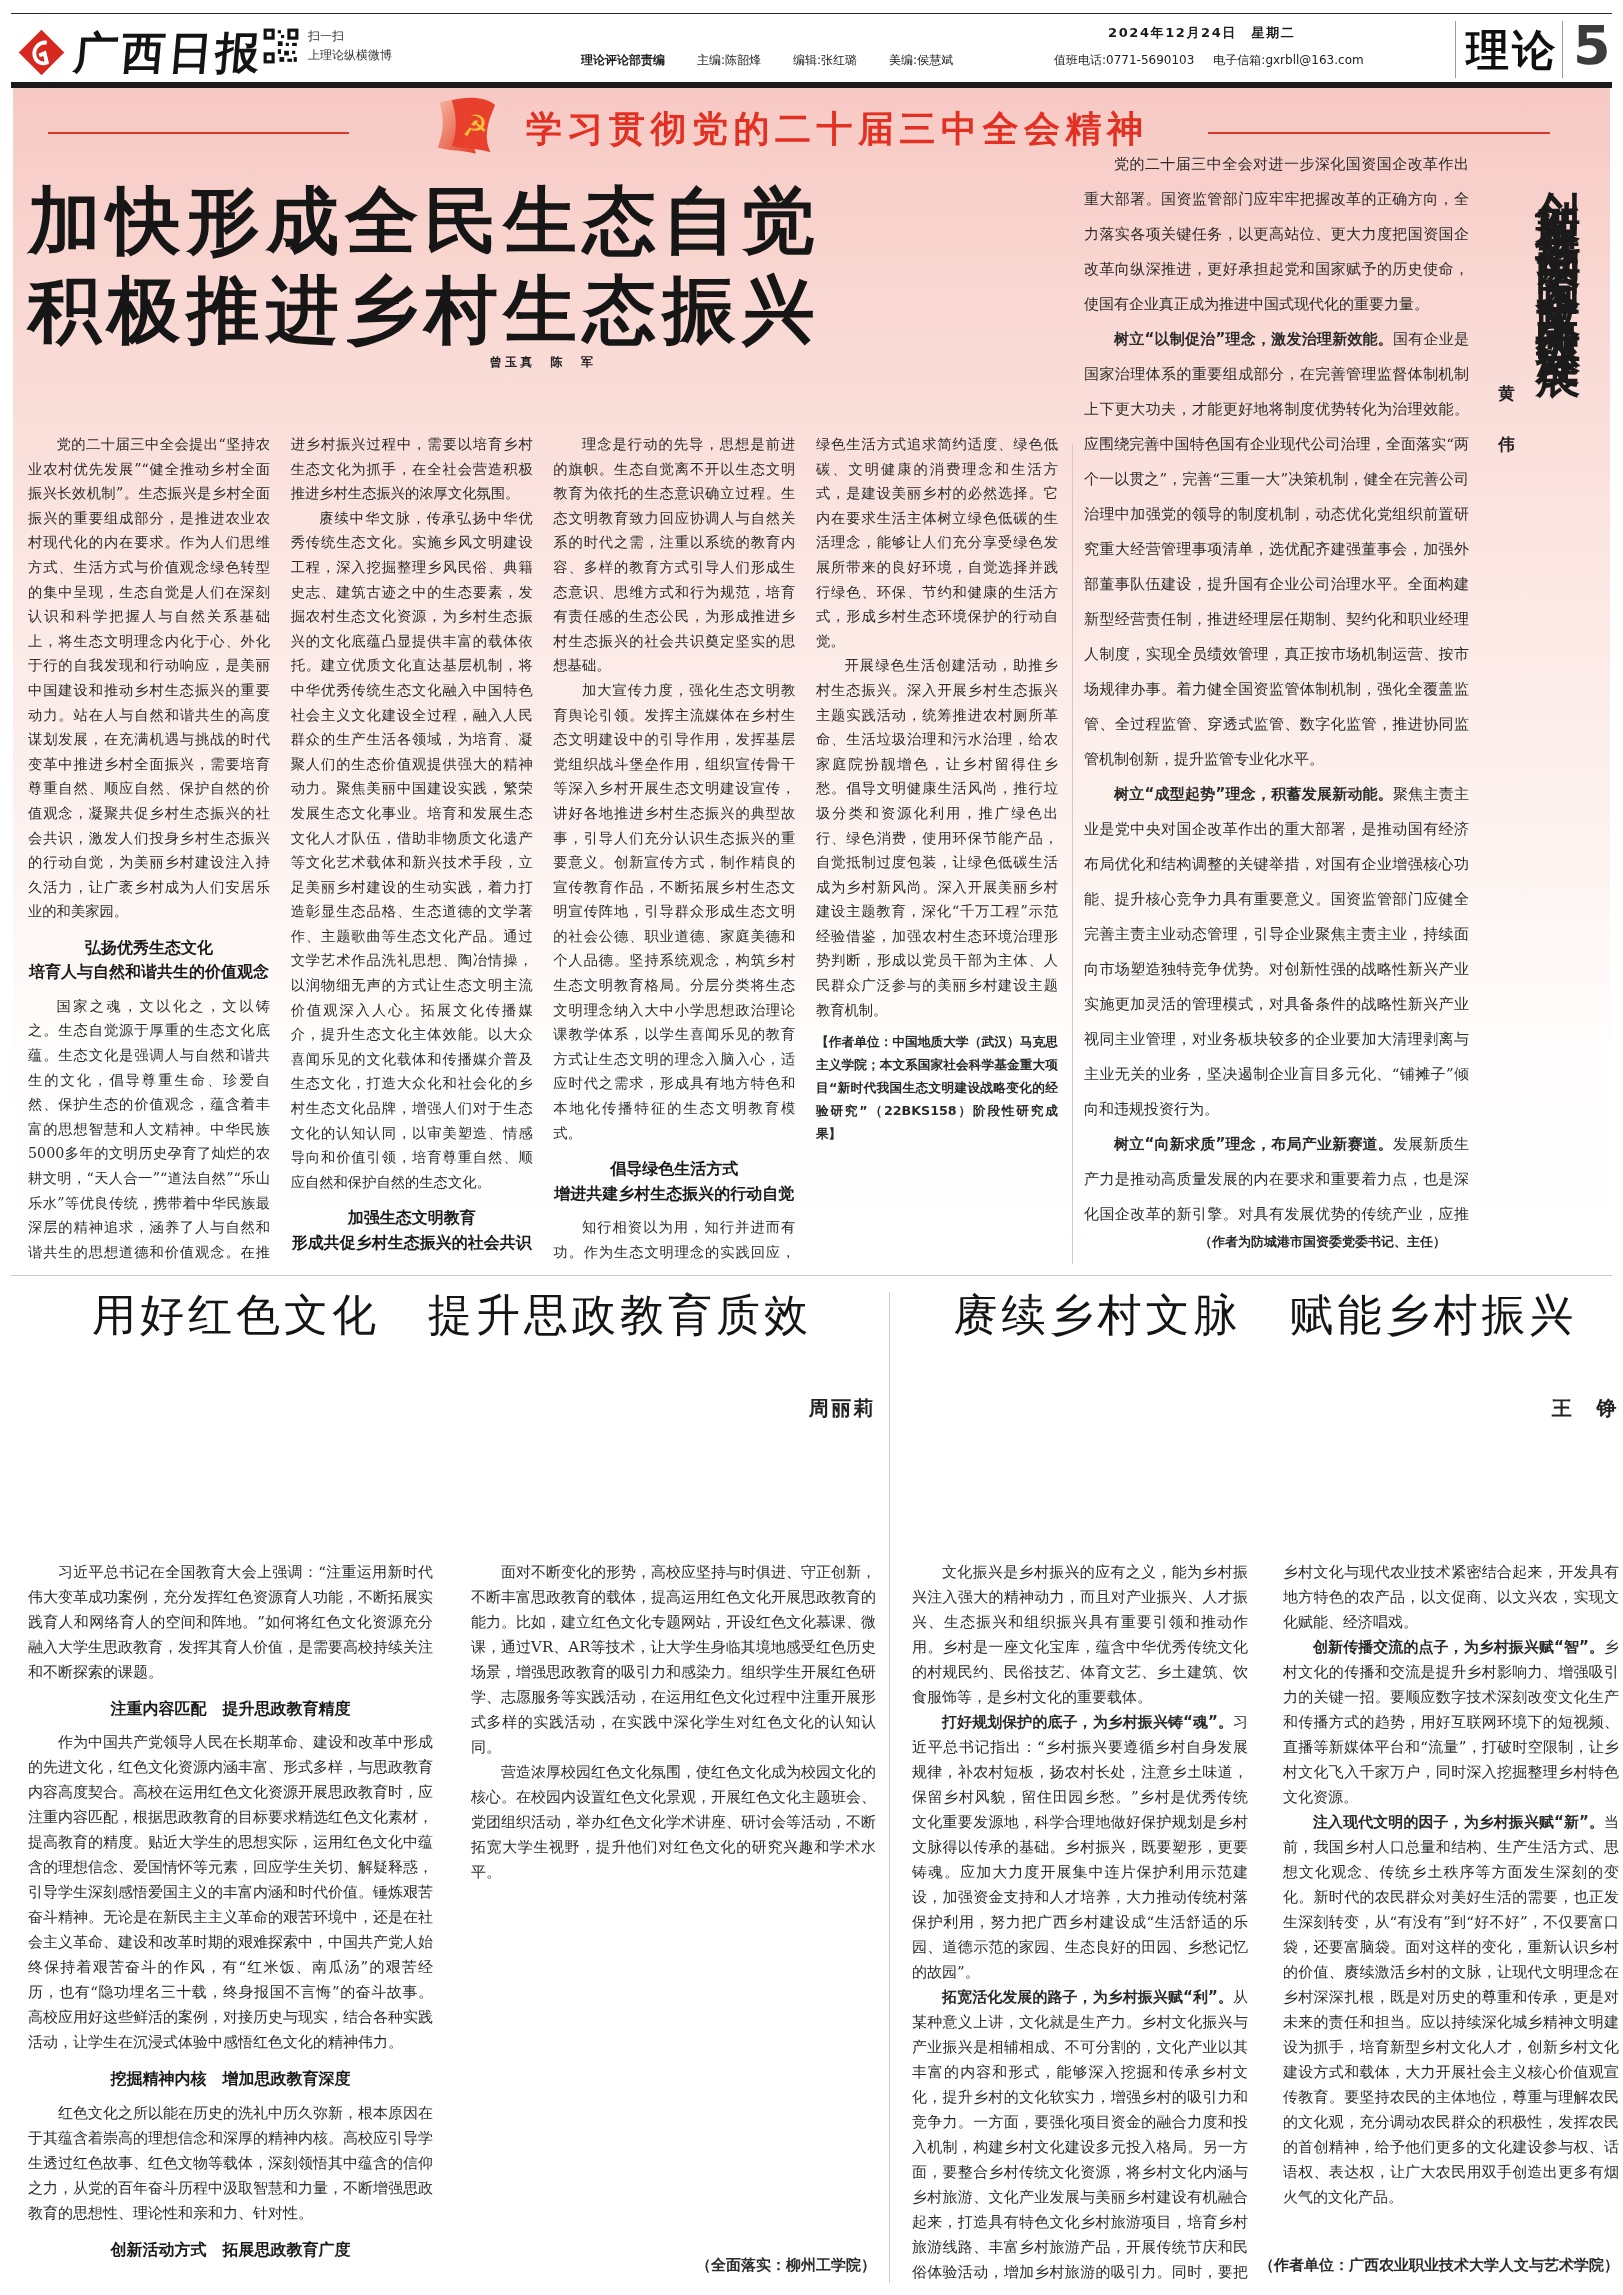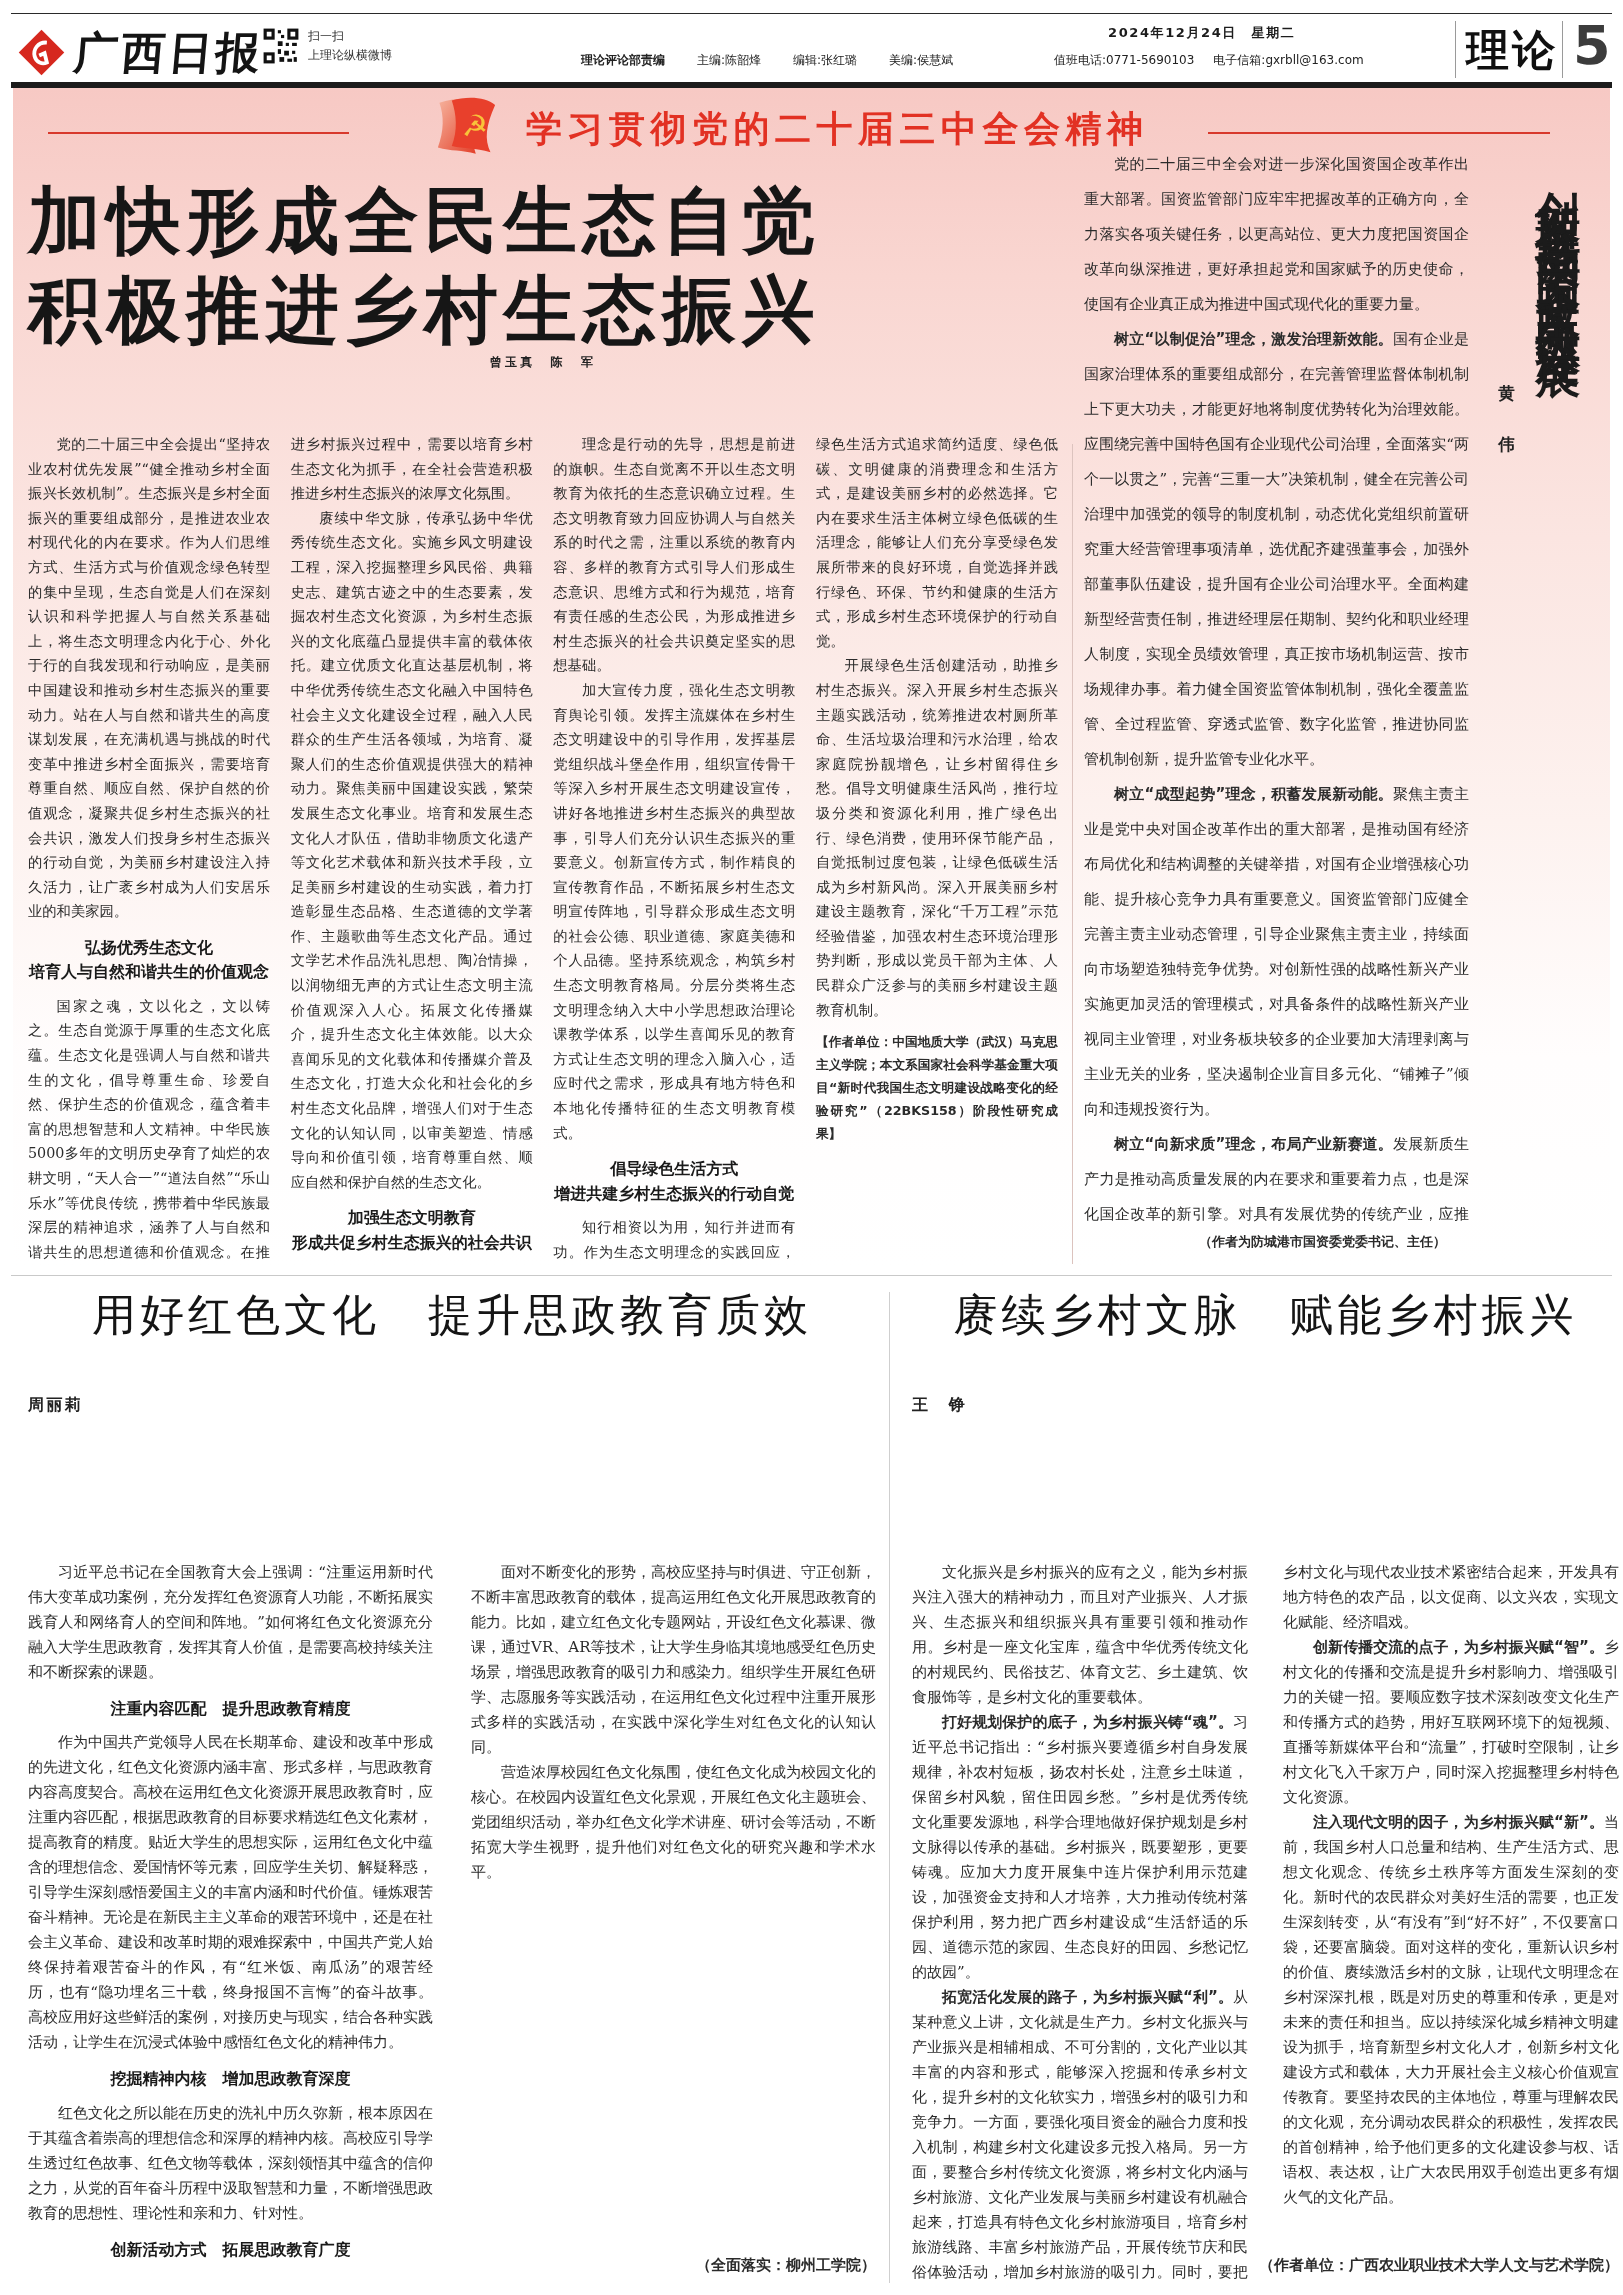--- a/index.html
+++ b/index.html
@@ -51,21 +51,21 @@
      overflow:hidden;}
   .right-attr{left:1061px;width:385px;top:1233px;text-align:right;font-weight:bold;font-size:13px;}
   .v-title{left:1528px;top:155px;height:912px;writing-mode:vertical-rl;text-orientation:upright;
      font-size:45px;font-weight:bold;letter-spacing:10.3px;color:#1b1b1b;}
   .v-byline{left:1495px;top:371px;writing-mode:vertical-rl;text-orientation:upright;font-size:16.6px;
      font-weight:bold;font-family:"DejaVu Sans",sans-serif;letter-spacing:17.4px;color:#222;}
   .section-div{left:11px;right:11px;top:1275px;height:0.8px;background:#c9c9c9;}
   
   .b-title{top:1286px;text-align:center;font-weight:normal;font-size:44px;letter-spacing:4px;
      color:#151515;white-space:nowrap;}
-  .b-byline{top:1395px;text-align:left;font-size:16px;font-weight:bold;color:#222;
+  .b-byline{top:1395px;text-align:right;font-size:20px;font-weight:bold;color:#222;
      font-family:"DejaVu Sans",sans-serif;letter-spacing:2.4px;}
   .bl{left:28px;width:848px;}
   .br{left:912px;width:707px;}
   .b-body{top:1560px;height:728px;column-count:2;font-size:15px;line-height:25px;overflow:hidden;}
   .bl-body{left:28px;width:848px;column-gap:38px;}
   .br-body{left:912px;width:707px;column-gap:35px;}
   .b-attr{top:2256px;text-align:right;font-weight:bold;font-size:15px;}
   .v-divider{left:889px;top:1292px;width:0.8px;height:991px;background:#cfcfcf;}
 </style>
 </head>

